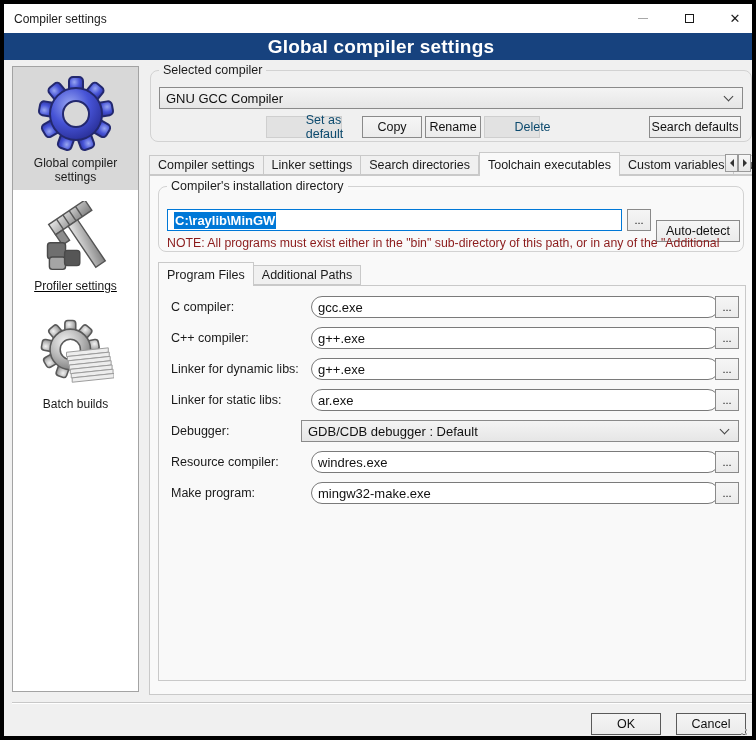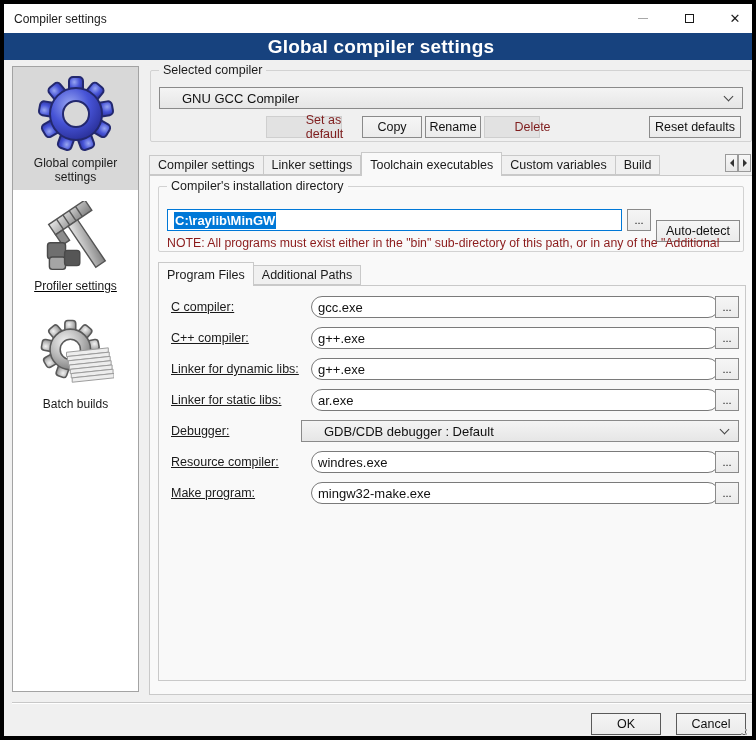--- a/index.html
+++ b/index.html
@@ -25,34 +25,34 @@
   .sidebar { position:absolute; left:8px; top:62px; width:127px; height:626px;
              background:#ffffff; border:1px solid #a3a3a3; }
   .side-item { position:absolute; left:0; width:125px; text-align:center; cursor:default; }
   .side-item.selected { background:#d8d8d8; }
   .side-item svg { display:block; margin:0 auto; }
   .side-label { font-size:12px; color:#1a1a1a; line-height:14px; padding:2px 6px 0 6px; }
   .si-1 { top:0; height:123px; padding-top:7px; }
   .si-2 { top:130px; height:104px; padding-top:4px;text-decoration:underline; }
   .si-3 { top:244px; height:110px; padding-top:8px; }
   
-  .group { position:absolute; border:1px solid #d2d2d2; border-radius:2px; }
+  .group { position:absolute; border:1px solid #d2d2d2; border-radius:8px; }
   .legend { position:absolute; top:-8px; left:8px; padding:0 4px; font-size:12.5px; color:#1a1a1a; background:#f0f0f0; }
   .legend.on-page { background:#f9f9f9; }
   
   .combo { position:absolute; height:22px; border:1px solid #8a8a8a;
-           background:linear-gradient(#f4f4f4,#e6e6e6); display:flex; align-items:center; cursor:default;padding-left:16px; }
+           background:linear-gradient(#f4f4f4,#e6e6e6); display:flex; align-items:center; cursor:default; }
   .combo-text { font-size:13px; color:#111; padding-left:6px; flex:1; white-space:nowrap; overflow:hidden; }
   .chev { width:7px; height:7px; border-right:1.5px solid #444; border-bottom:1.5px solid #444;
           transform:rotate(45deg); margin:-4px 10px 0 0; flex:none; }
   
   .btn { position:absolute; height:22px; background:linear-gradient(#f5f5f5,#ebebeb);
          border:1px solid #8a8a8a; font-size:12.5px; color:#111;
          display:flex; align-items:center; justify-content:center; cursor:default; }
-  .btn.disabled { background:#e2e2e2; border:1px solid #cfcfcf; color:#7f1d1d;padding-left:41px; }
+  .btn.disabled { background:#e2e2e2; border:1px solid #cfcfcf; color:#0c4a6e;padding-left:41px; }
   .btn.dark { border:1px solid #5a5a5a; }
   
   .tabstrip { position:absolute; display:flex; align-items:flex-end; }
   .tab { height:20px; background:#f0f0f0; border:1px solid #c9c9c9; border-left:none;
          font-size:12.5px; color:#1a1a1a; padding:0 8px; display:flex; align-items:center;
          white-space:nowrap; cursor:default; }
   .tab:first-child { border-left:1px solid #c9c9c9; }
   .tab.active { height:24px; background:#f9f9f9; border:1px solid #c9c9c9; border-bottom:none;
                 margin-bottom:-1px; z-index:3; position:relative; }
   .tab.clip { width:44px; overflow:hidden; padding-right:0; }
@@ -67,21 +67,21 @@
   .textbox, input.textfield {
     height:22px; border:1px solid #7a7a7a; background:#fff; font-size:13px; color:#111;
     font-family:"Liberation Sans", sans-serif; padding:0 0 0 6px; display:flex; align-items:center;
   }
   input.textfield { position:absolute; outline:none; }
   .textbox.focused { border:1px solid #0078d7; }
   .sel { background:#0078d7; color:#fff; padding:1px 1px; font-size:13px; white-space:nowrap;font-weight:bold; }
   .note { position:absolute; font-size:12.3px; color:#8b1b1b; white-space:nowrap; overflow:hidden; }
   
   .row { position:absolute; left:0; width:586px; height:22px; }
-  .row-label { position:absolute; left:12px; top:4px; font-size:12.5px; color:#1a1a1a; white-space:nowrap;text-decoration:underline; }
+  .row-label { position:absolute; left:12px; top:4px; font-size:12.5px; color:#1a1a1a; white-space:nowrap; }
   .row input.textfield { left:152px; width:408px; top:0;border-radius:11px; }
   .row .browse { left:556px; width:24px; top:0; font-size:11px; }
   .row .combo { left:142px; width:438px; top:0; }
   
   .divider { position:absolute; left:8px; top:698px; width:740px; height:2px;
              border-top:1px solid #c8c8c8; border-bottom:1px solid #ffffff; }
   .grip { position:absolute; right:5px; bottom:5px; width:2px; height:2px; background:#a9a9a9;
           box-shadow:-4px 4px 0 #a9a9a9, 0 4px 0 #a9a9a9, -8px 8px 0 #a9a9a9, -4px 8px 0 #a9a9a9, 0 8px 0 #a9a9a9; }
 </style>
 </head>
@@ -204,26 +204,27 @@
     <div class="combo" style="left:8px; right:8px; top:16px;">
       <span class="combo-text">GNU GCC Compiler</span>
       <span class="chev"></span>
     </div>
   </div>
   <div style="position:absolute; left:0; top:112px; width:756px; height:22px;">
     <div class="btn disabled" style="left:262px; width:76px;">Set as default</div>
     <div class="btn" style="left:358px; width:60px;">Copy</div>
     <div class="btn" style="left:421px; width:56px;text-align:center;">Rename</div>
     <div class="btn disabled" style="left:480px; width:56px;">Delete</div>
-    <div class="btn" style="left:645px; width:92px;">Reset defaults</div>
+    <div class="btn" style="left:645px; width:92px;">Search defaults</div>
   </div>
 
   <div class="tabstrip" style="left:145px; top:147px; height:24px;">
     <div class="tab">Compiler settings</div>
     <div class="tab">Linker settings</div>
+    <div class="tab">Search directories</div>
     <div class="tab active">Toolchain executables</div>
     <div class="tab">Custom variables</div>
     <div class="tab clip">Build</div>
   </div>
   <div class="tab-arrows" style="left:721px; top:150px;">
     <div class="arrow-btn">
         <span class="tri left"></span>
       </div>
     <div class="arrow-btn">
         <span class="tri right"></span>

